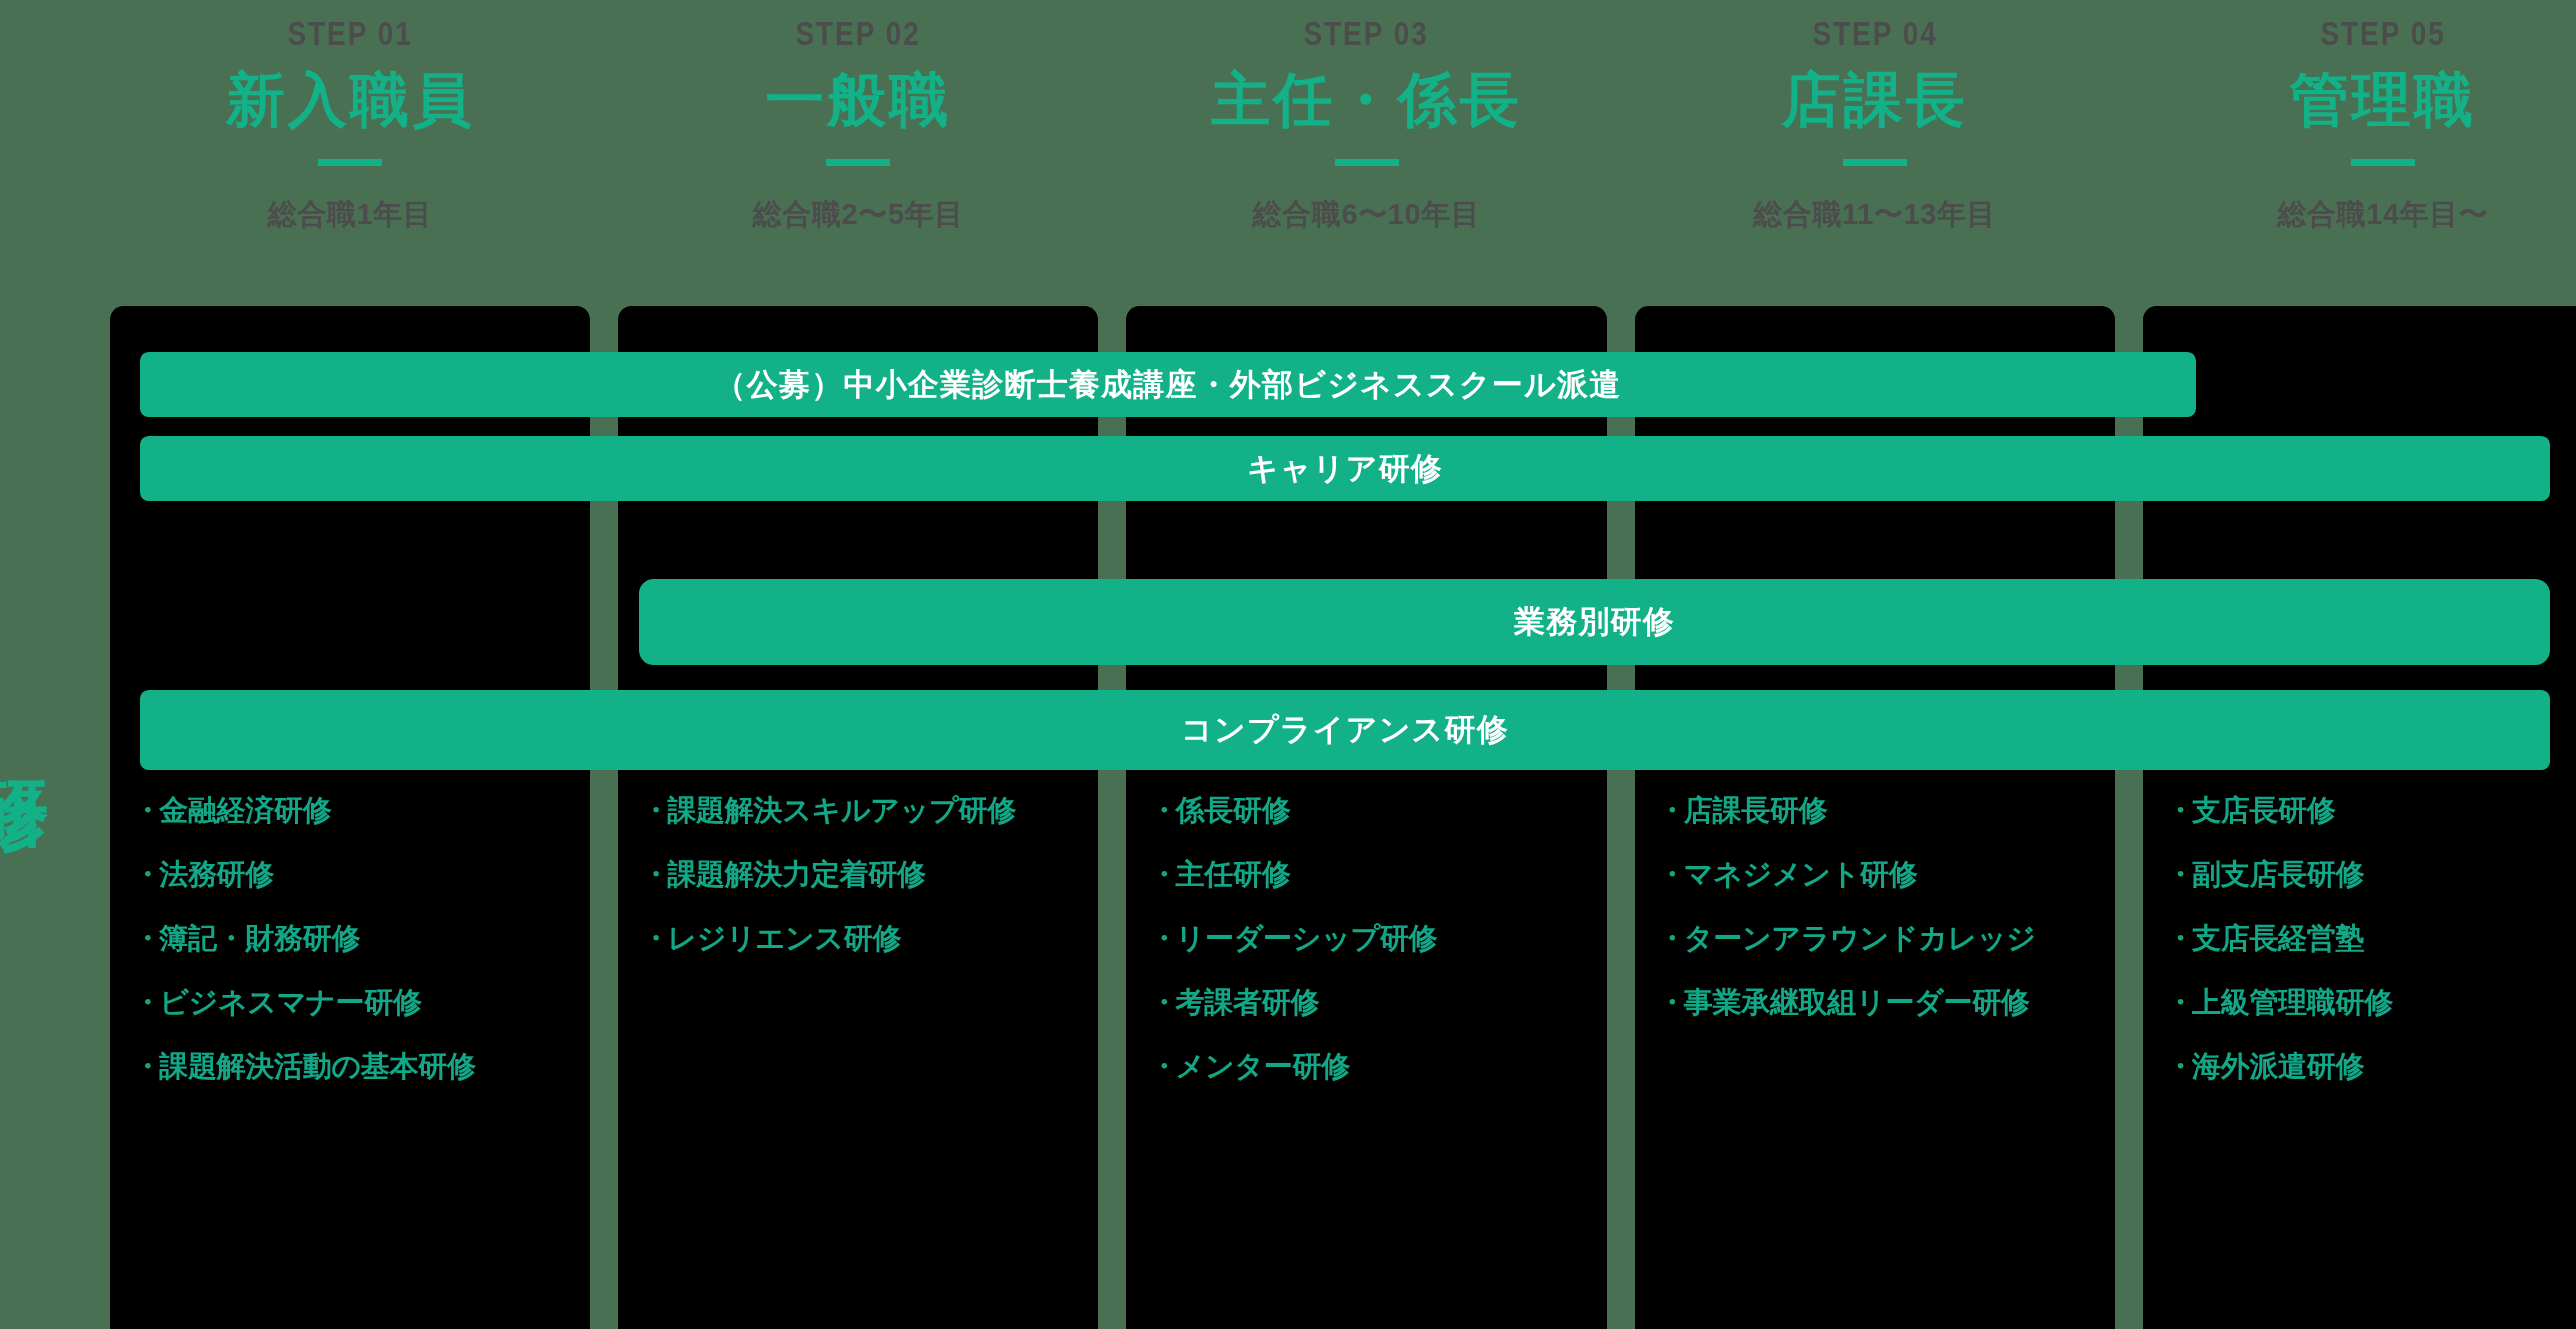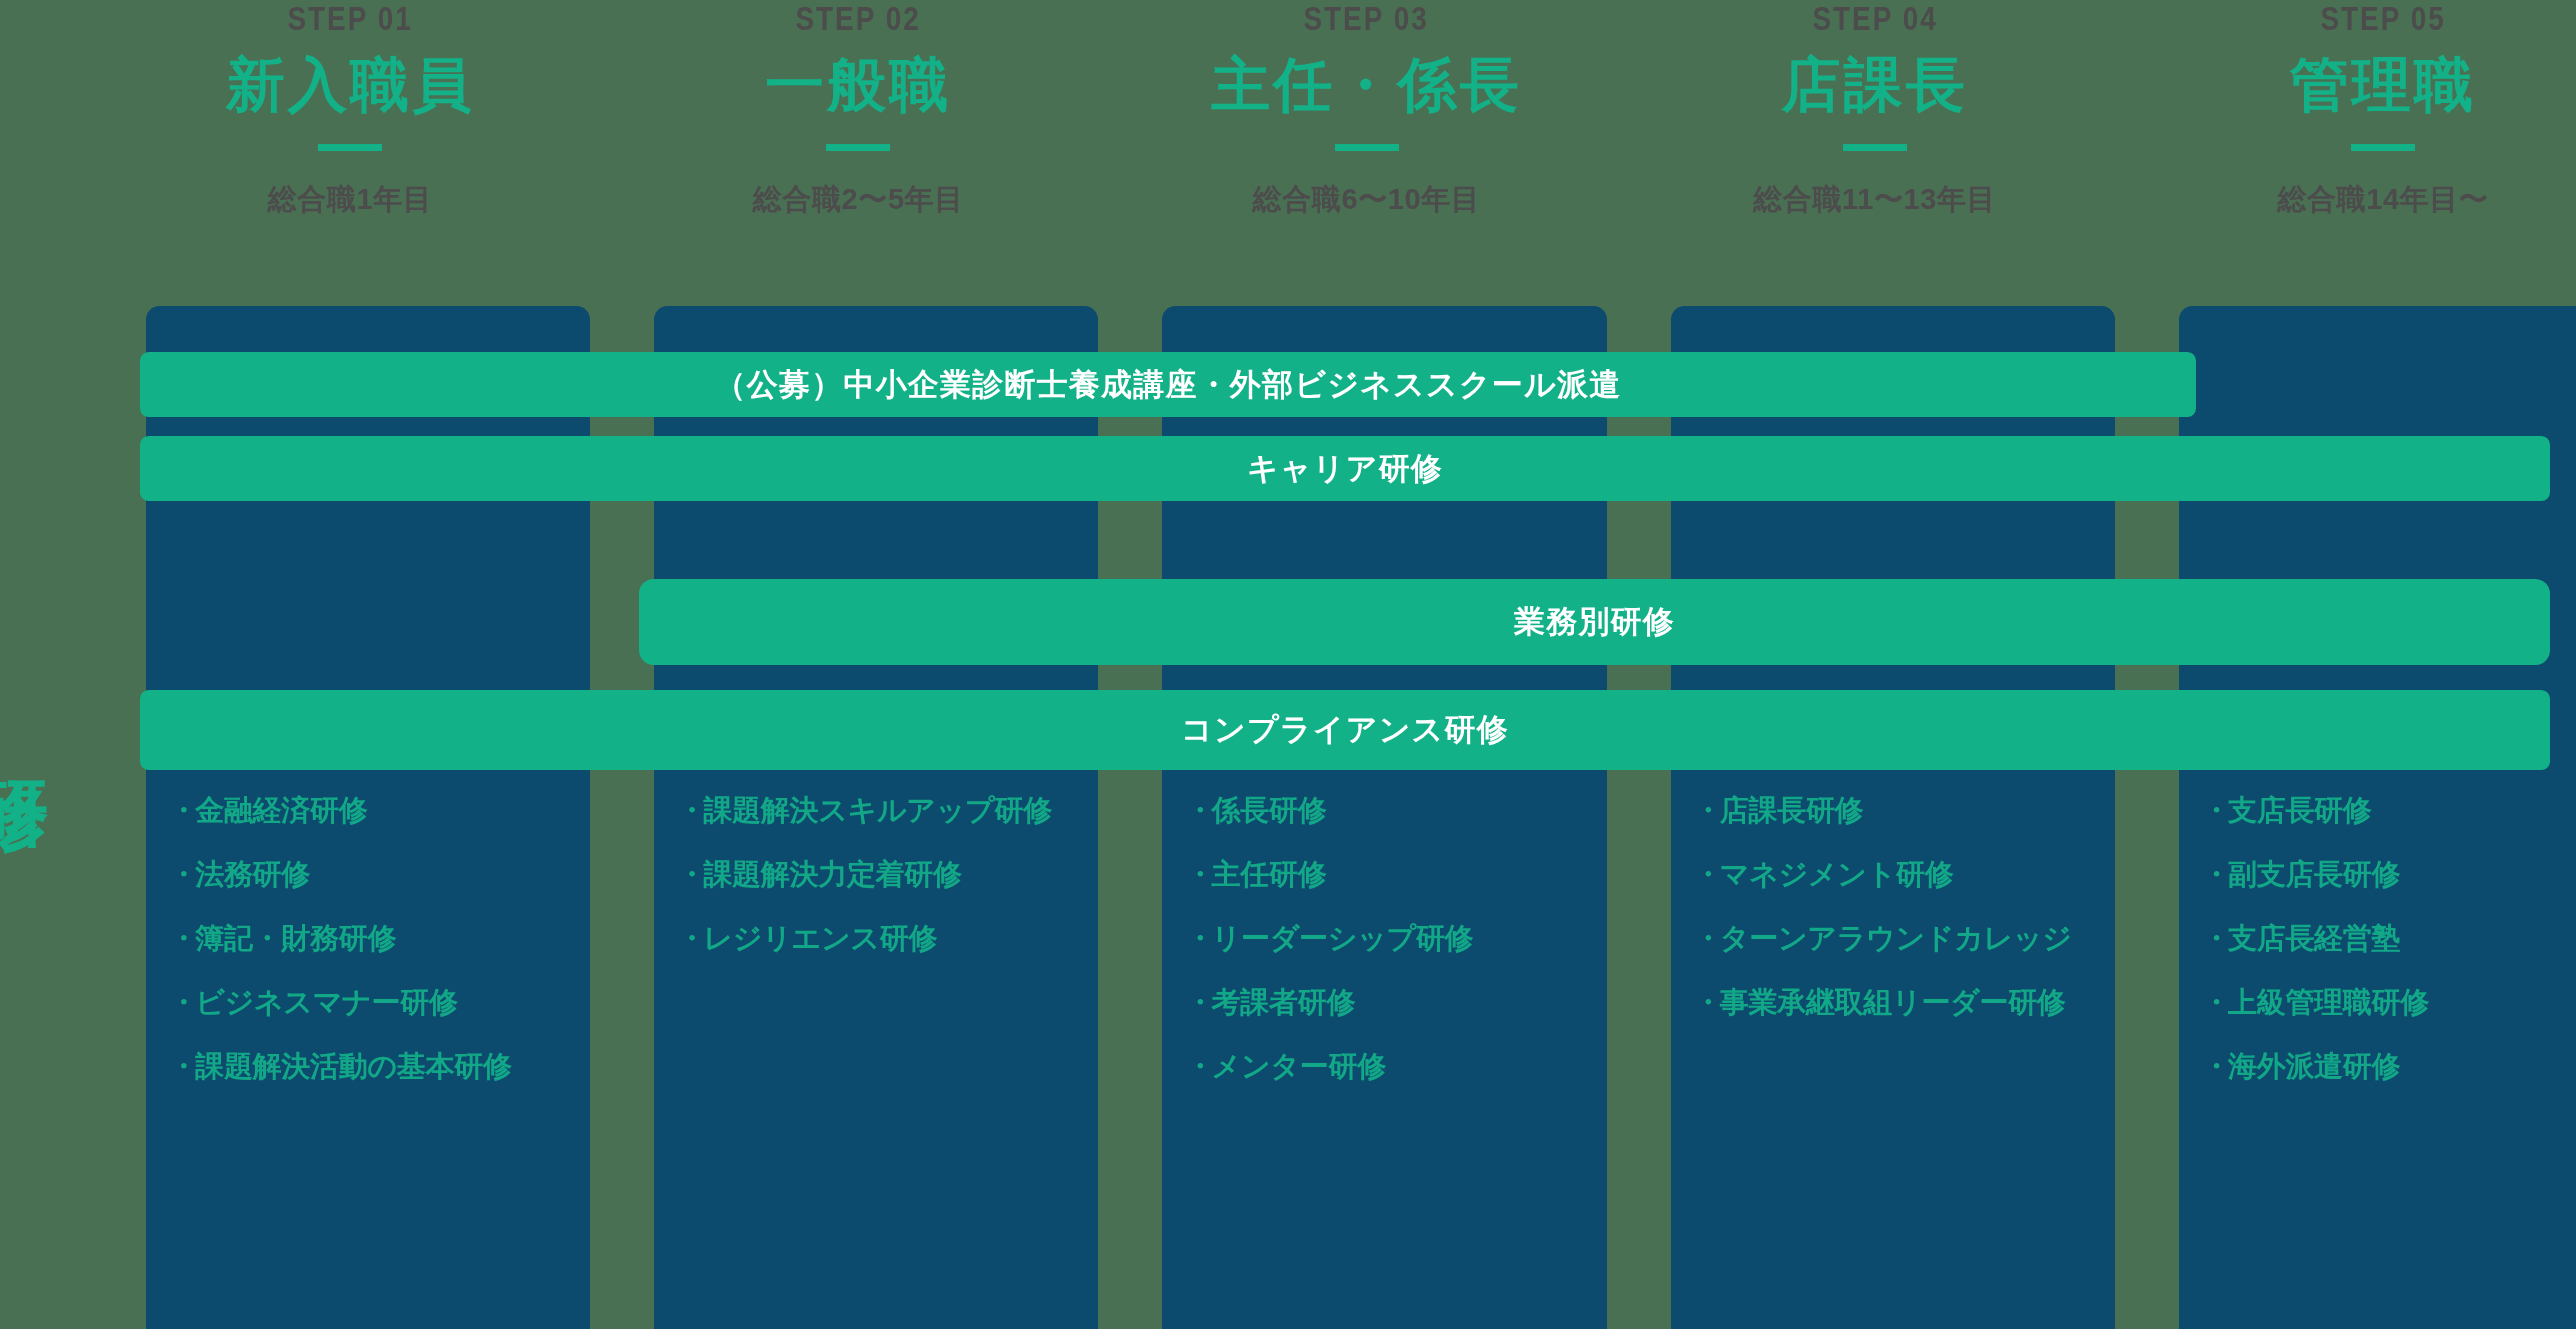--- a/index.html
+++ b/index.html
@@ -33,21 +33,21 @@
     left:110px;
     top:0;
     width:2513px;
     height:306px;
     display:flex;
     gap:28px;
   }
   .step-head {
     flex:1 1 0;
     text-align:center;
-    padding-top:1px;
+    padding-top:16px;
   }
   .step-num {
     color:#4c4c4c;
     font-size:34px;
     font-weight:700;
     letter-spacing:2.5px;
     line-height:1.0;
     font-stretch:condensed;
     transform:scaleX(0.82);
   }
@@ -79,24 +79,23 @@
     position:absolute;
     left:110px;
     top:306px;
     width:2513px;
     height:1023px;
     display:flex;
     gap:28px;
   }
   .panel {
     flex:1 1 0;
-    background:#0c4a6e;
+    background:#000000;
     border-radius:13.5px 13.5px 0 0;
     position:relative;
-    margin-left:36px;
   }
   .panel-list {
     position:absolute;
     left:23px;
     right:6.1px;
     top:490px;
     list-style:none;
   }
   .panel-list li {
     color:#12a887;

